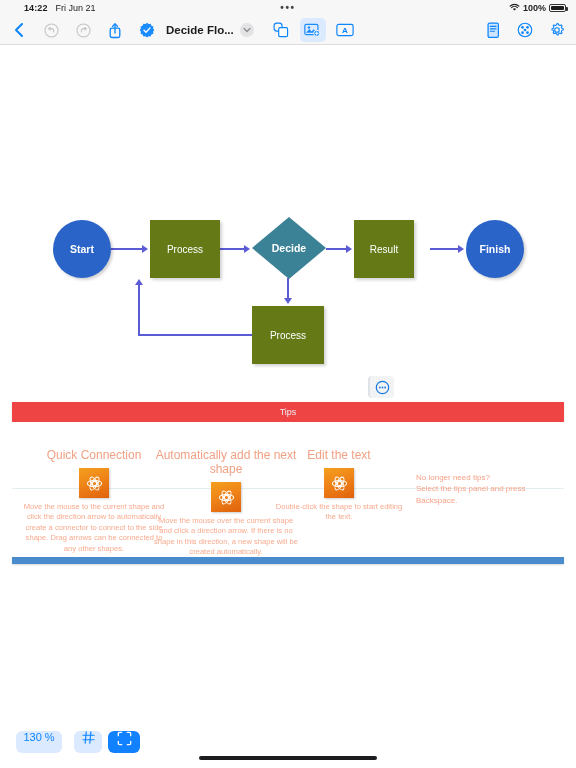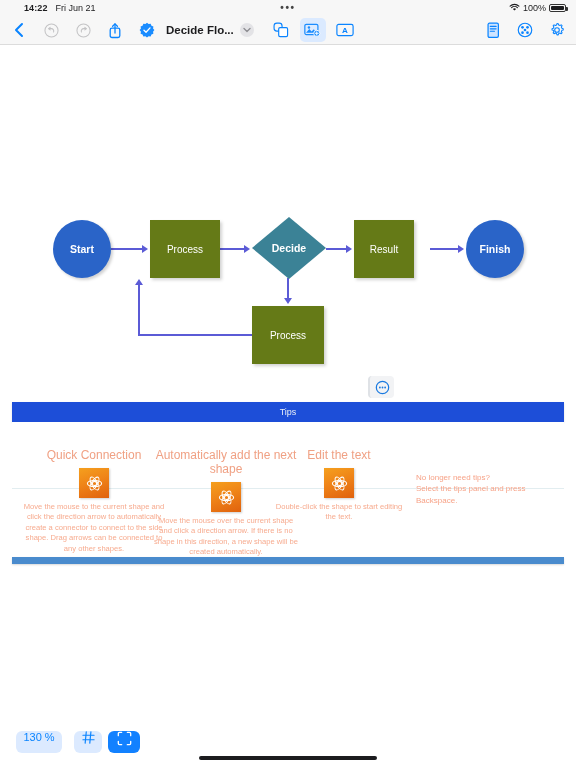--- a/index.html
+++ b/index.html
@@ -21,21 +21,21 @@
   .sb-time { margin-left:24px; letter-spacing:0.1px; }
   .sb-date { margin-left:8px; font-weight:500; }
   .sb-center { position:absolute; left:50%; transform:translateX(-50%); letter-spacing:1.6px; font-size:10px; color:#444; line-height:6px; }
   .sb-right { position:absolute; right:10px; display:flex; align-items:center; gap:3px; }
   .sb-batt {
     width:17px; height:8px; border:1px solid #333; border-radius:2px;
     position:relative; display:inline-block;
   }
   .sb-batt:after{ content:""; position:absolute; right:-2.5px; top:2px; width:1.5px; height:4px; background:#333; border-radius:0 1px 1px 0;}
   .sb-batt i{ position:absolute; left:1px; top:1px; bottom:1px; width:13px; background:#1c1c1e; border-radius:1px; display:block;}
-  .sb-pct { font-size:9px; font-weight:400; }
+  .sb-pct { font-size:9px; font-weight:700; }
 
   
   .toolbar {
     position:absolute; top:16px; left:0; width:576px; height:29px;
     background:#f7f7f7;
     border-bottom:0.5px solid #dcdcdc;
     display:flex; align-items:center;
   }
   .tb-btn {
     width:26px; height:24px; display:flex; align-items:center; justify-content:center;
@@ -84,21 +84,21 @@
   .ar-up    { border-left:4px solid transparent; border-right:4px solid transparent; border-bottom:6px solid #5b5bd6; }
 
   
   .tips-float-btn{
     position:absolute; left:368px; top:376px; width:26px;height:22px;
     background:#f2f3f5; border-radius:4px; display:flex;align-items:center;justify-content:center;
     border-left:2px solid #dfe2e6;
   }
   .tips-panel{ position:absolute; left:12px; top:402px; width:552px; }
   .tips-header{
-    height:20px; background:#1d4ed8; color:#e8eef6;
+    height:20px; background:#ef4444; color:#e8eef6;
     display:flex;align-items:center;justify-content:center;
     font-size:9px; box-shadow:0 1px 2px rgba(0,0,0,.12);
   }
   .tips-body{ position:relative; height:150px; background:#fff; }
   .tips-hline{ position:absolute; left:0; right:0; top:66px; height:1px; background:#e2edf0; }
   .tips-footer{
     position:absolute; left:12px; top:557px; width:552px; height:7px;
     background:#4a8bcd; box-shadow:0 1px 2px rgba(0,0,0,.15);
   }
   .tip-col{ position:absolute; text-align:center; color:#f6a486; }

